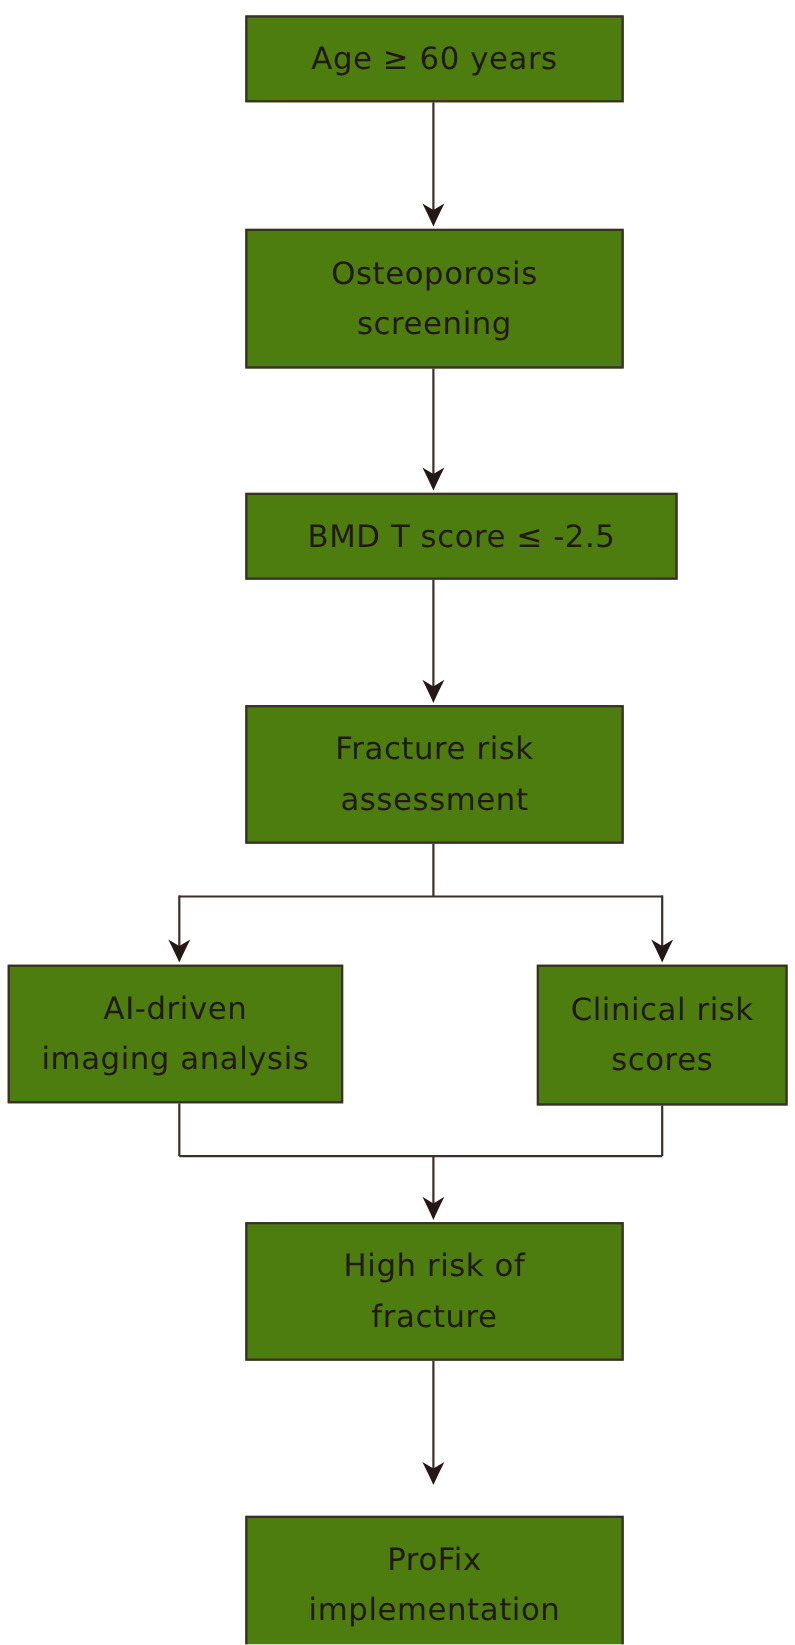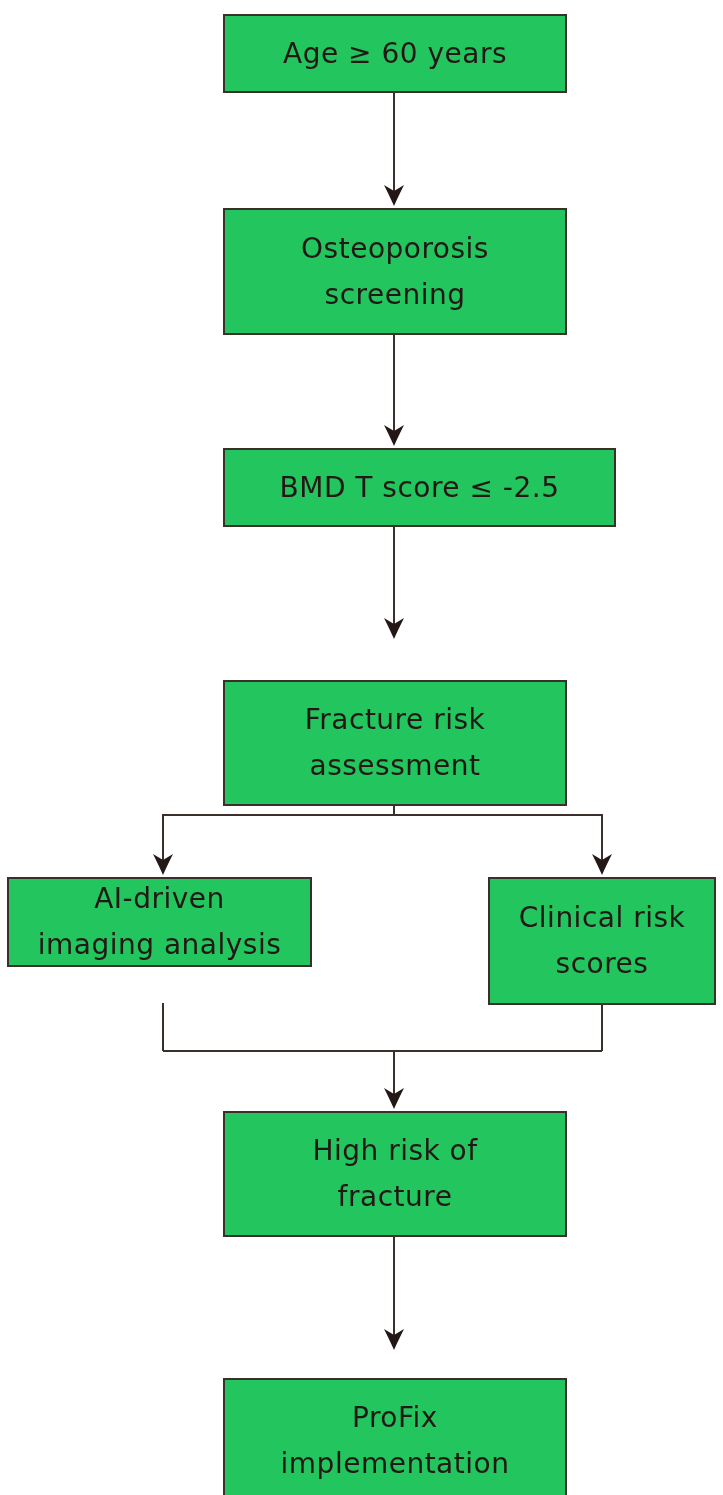--- a/index.html
+++ b/index.html
@@ -20,21 +20,21 @@
     left: 0;
     top: 0;
     width: 723px;
     height: 1495px;
     display: block;
   }
   .node {
     position: absolute;
     box-sizing: border-box;
     border: 2px solid #3a2f2a;
-    background: #22c55e;
+    background: #4d7c0f;
     display: flex;
     align-items: center;
     justify-content: center;
     text-align: center;
   }
   .node .label {
     white-space: pre-line;
     color: #231815;
     font-size: 28px;
     line-height: 46px;
@@ -95,26 +95,26 @@
 
   <div class="node" style="left:223px; top:208px; width:344px; height:127px;">
     <span class="label">Osteoporosis
 screening</span>
   </div>
 
   <div class="node" style="left:223px; top:448px; width:393px; height:79px;">
     <span class="label">BMD T score ≤ -2.5</span>
   </div>
 
-  <div class="node" style="left:223px; top:641px; width:344px; height:126px;margin-top:39px;">
+  <div class="node" style="left:223px; top:641px; width:344px; height:126px;">
     <span class="label">Fracture risk
 assessment</span>
   </div>
 
-  <div class="node" style="left:7px; top:877px; width:305px; height:90px;">
+  <div class="node" style="left:7px; top:877px; width:305px; height:126px;">
     <span class="label">AI-driven
 imaging analysis</span>
   </div>
 
   <div class="node" style="left:488px; top:877px; width:228px; height:128px;">
     <span class="label">Clinical risk
 scores</span>
   </div>
 
   <div class="node" style="left:223px; top:1111px; width:344px; height:126px;">

